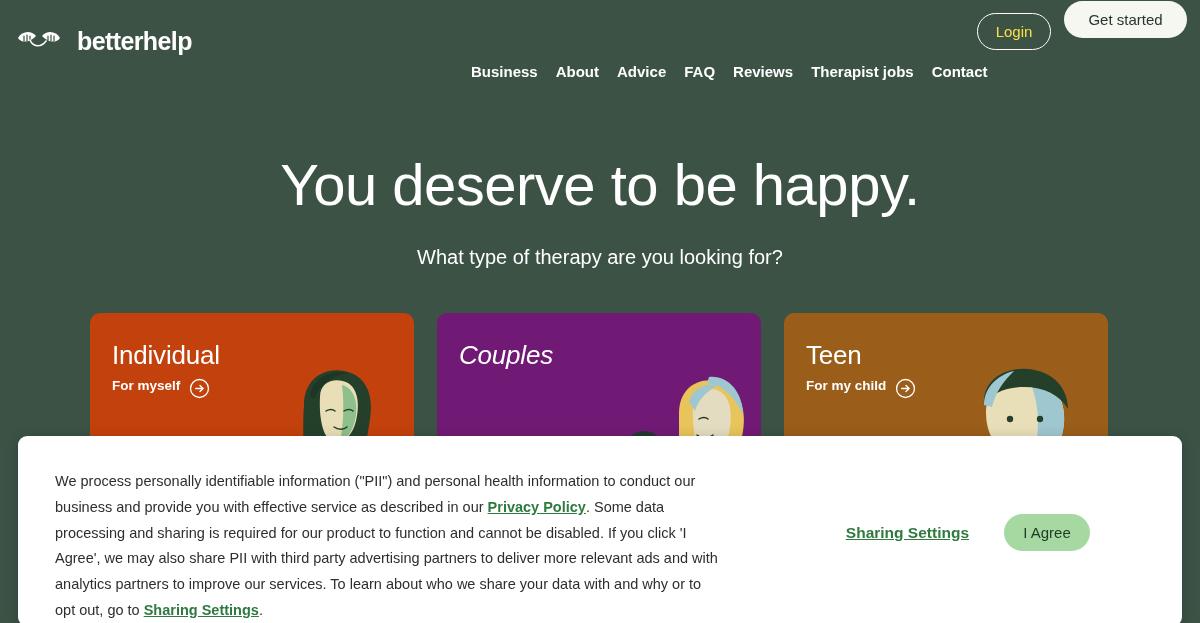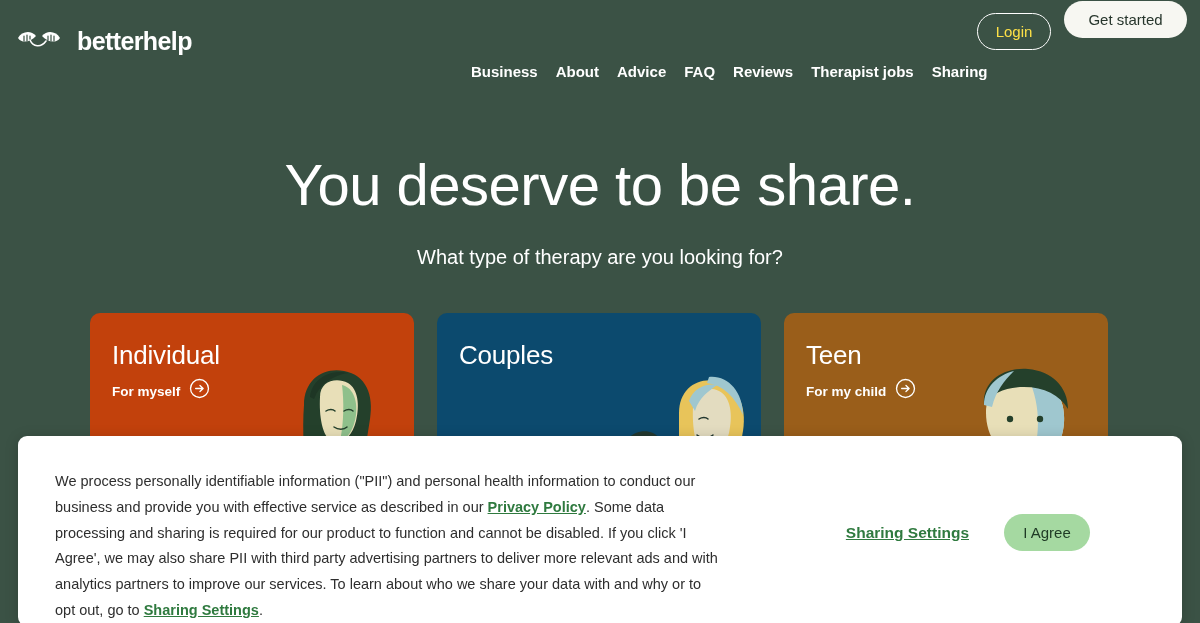--- a/index.html
+++ b/index.html
@@ -68,30 +68,30 @@
     position: absolute; top: 313px; left: 90px;
     width: 1020px; height: 200px;
     display: flex; gap: 23px;
   }
   .card {
     position: relative; width: 324px; height: 200px;
     border-radius: 10px 10px 0 0;
     overflow: hidden; cursor: pointer;
   }
   .card-ind { background: #c2410c; }
-  .card-cou { background: #0c4a6e; }
+  .card-cou { background: #701a75; font-style: italic; }
   .card-teen { background: #9a5e1a; }
   .card-title {
     position: absolute; left: 22px; top: 27px;
     color: #ffffff; font-size: 26px; font-weight: 400;
     letter-spacing: -0.2px; z-index: 3;
   }
   .card-sub-row {
     position: absolute; left: 22px; top: 65px;
-    display: flex; align-items: flex-end; gap: 9px; z-index: 3;
+    display: flex; align-items: flex-start; gap: 9px; z-index: 3;
   }
   .card-sub {
     color: #ffffff; font-size: 13.5px; font-weight: 700;
     white-space: nowrap;
   }
   .arrow-circle { width: 21px; height: 21px; display: block; }
   .card-art {
     position: absolute; right: 0; bottom: 0;
     width: 180px; height: 160px; z-index: 2;
   }
@@ -149,28 +149,28 @@
     <span class="logo-text">betterhelp</span>
   </div>
 
   <nav class="nav">
     <span class="nav-item">Business</span>
     <span class="nav-item">About</span>
     <span class="nav-item">Advice</span>
     <span class="nav-item">FAQ</span>
     <span class="nav-item">Reviews</span>
     <span class="nav-item">Therapist jobs</span>
-    <span class="nav-item">Sharing</span>
+    <span class="nav-item">Contact</span>
   </nav>
 
   <button class="btn-login">Login</button>
   <button class="btn-getstarted">Get started</button>
 </div>
 
-<h1 class="hero-title">You deserve to be share.</h1>
+<h1 class="hero-title">You deserve to be happy.</h1>
 <p class="hero-sub">What type of therapy are you looking for?</p>
 
 <div class="cards">
 
   <div class="card card-ind">
     <span class="card-title">Individual</span>
     <div class="card-sub-row">
       <span class="card-sub">For myself</span>
       <span>
         <svg class="arrow-circle" viewBox="0 0 22 22">

